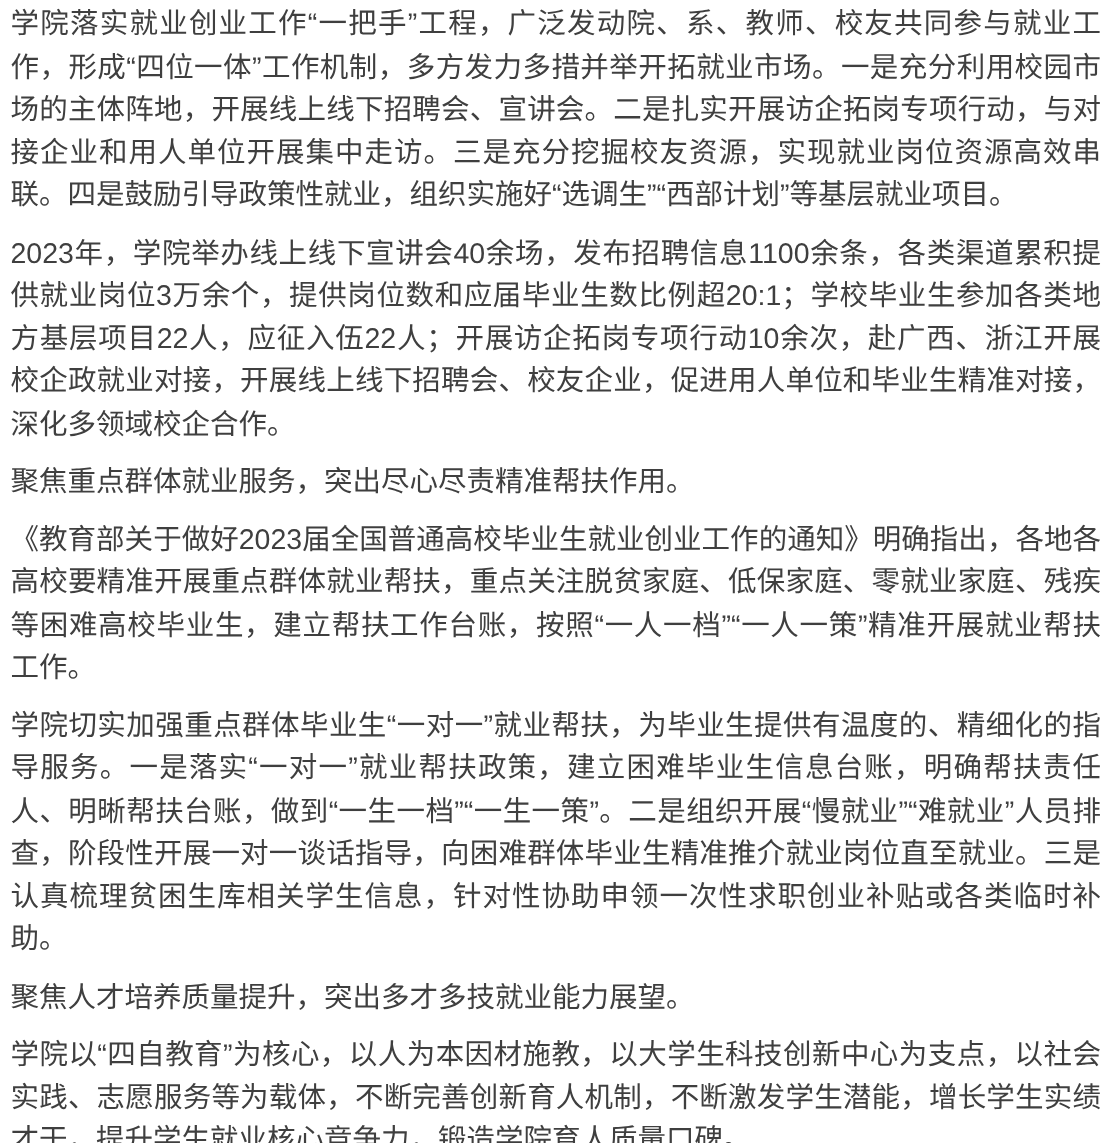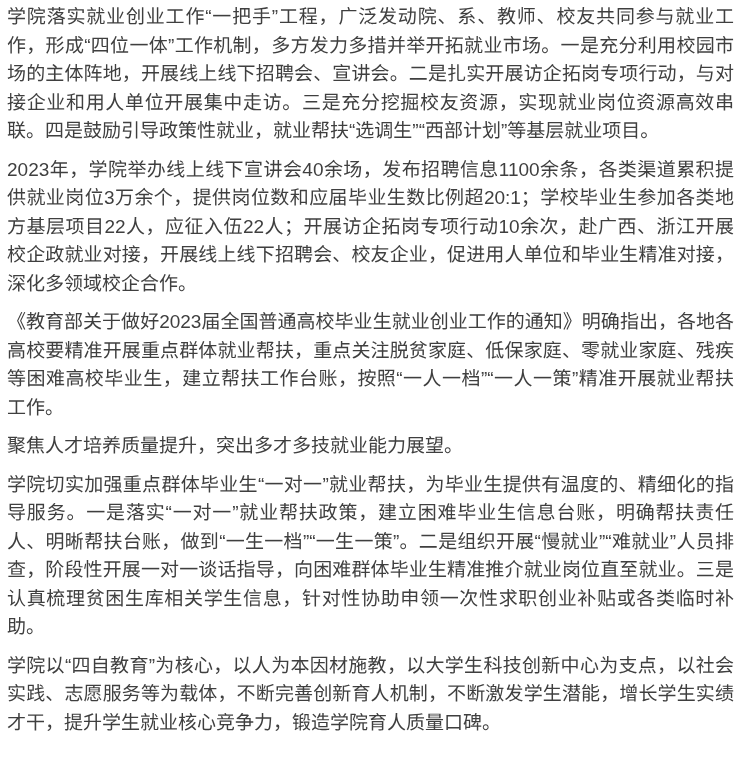--- a/index.html
+++ b/index.html
@@ -25,19 +25,20 @@
   }
   .article p {
     margin: 0 0 10px 0;
     word-break: break-all;
   }
 </style>
 </head>
 <body style="background: rgb(255, 255, 255);">
 
 <div class="article" style="color: rgb(63, 63, 63);">
-  <p>学院落实就业创业工作“一把手”工程，广泛发动院、系、教师、校友共同参与就业工作，形成“四位一体”工作机制，多方发力多措并举开拓就业市场。一是充分利用校园市场的主体阵地，开展线上线下招聘会、宣讲会。二是扎实开展访企拓岗专项行动，与对接企业和用人单位开展集中走访。三是充分挖掘校友资源，实现就业岗位资源高效串联。四是鼓励引导政策性就业，就业帮扶“选调生”“西部计划”等基层就业项目。</p>
+  <p>学院落实就业创业工作“一把手”工程，广泛发动院、系、教师、校友共同参与就业工作，形成“四位一体”工作机制，多方发力多措并举开拓就业市场。一是充分利用校园市场的主体阵地，开展线上线下招聘会、宣讲会。二是扎实开展访企拓岗专项行动，与对接企业和用人单位开展集中走访。三是充分挖掘校友资源，实现就业岗位资源高效串联。四是鼓励引导政策性就业，组织实施好“选调生”“西部计划”等基层就业项目。</p>
   <p>2023年，学院举办线上线下宣讲会40余场，发布招聘信息1100余条，各类渠道累积提供就业岗位3万余个，提供岗位数和应届毕业生数比例超20:1；学校毕业生参加各类地方基层项目22人，应征入伍22人；开展访企拓岗专项行动10余次，赴广西、浙江开展校企政就业对接，开展线上线下招聘会、校友企业，促进用人单位和毕业生精准对接，深化多领域校企合作。</p>
+  <p>聚焦重点群体就业服务，突出尽心尽责精准帮扶作用。</p>
   <p>《教育部关于做好2023届全国普通高校毕业生就业创业工作的通知》明确指出，各地各高校要精准开展重点群体就业帮扶，重点关注脱贫家庭、低保家庭、零就业家庭、残疾等困难高校毕业生，建立帮扶工作台账，按照“一人一档”“一人一策”精准开展就业帮扶工作。</p>
+  <p>学院切实加强重点群体毕业生“一对一”就业帮扶，为毕业生提供有温度的、精细化的指导服务。一是落实“一对一”就业帮扶政策，建立困难毕业生信息台账，明确帮扶责任人、明晰帮扶台账，做到“一生一档”“一生一策”。二是组织开展“慢就业”“难就业”人员排查，阶段性开展一对一谈话指导，向困难群体毕业生精准推介就业岗位直至就业。三是认真梳理贫困生库相关学生信息，针对性协助申领一次性求职创业补贴或各类临时补助。</p>
   <p>聚焦人才培养质量提升，突出多才多技就业能力展望。</p>
-  <p>学院切实加强重点群体毕业生“一对一”就业帮扶，为毕业生提供有温度的、精细化的指导服务。一是落实“一对一”就业帮扶政策，建立困难毕业生信息台账，明确帮扶责任人、明晰帮扶台账，做到“一生一档”“一生一策”。二是组织开展“慢就业”“难就业”人员排查，阶段性开展一对一谈话指导，向困难群体毕业生精准推介就业岗位直至就业。三是认真梳理贫困生库相关学生信息，针对性协助申领一次性求职创业补贴或各类临时补助。</p>
   <p>学院以“四自教育”为核心，以人为本因材施教，以大学生科技创新中心为支点，以社会实践、志愿服务等为载体，不断完善创新育人机制，不断激发学生潜能，增长学生实绩才干，提升学生就业核心竞争力，锻造学院育人质量口碑。</p>
 </div>
 
 </body></html>

